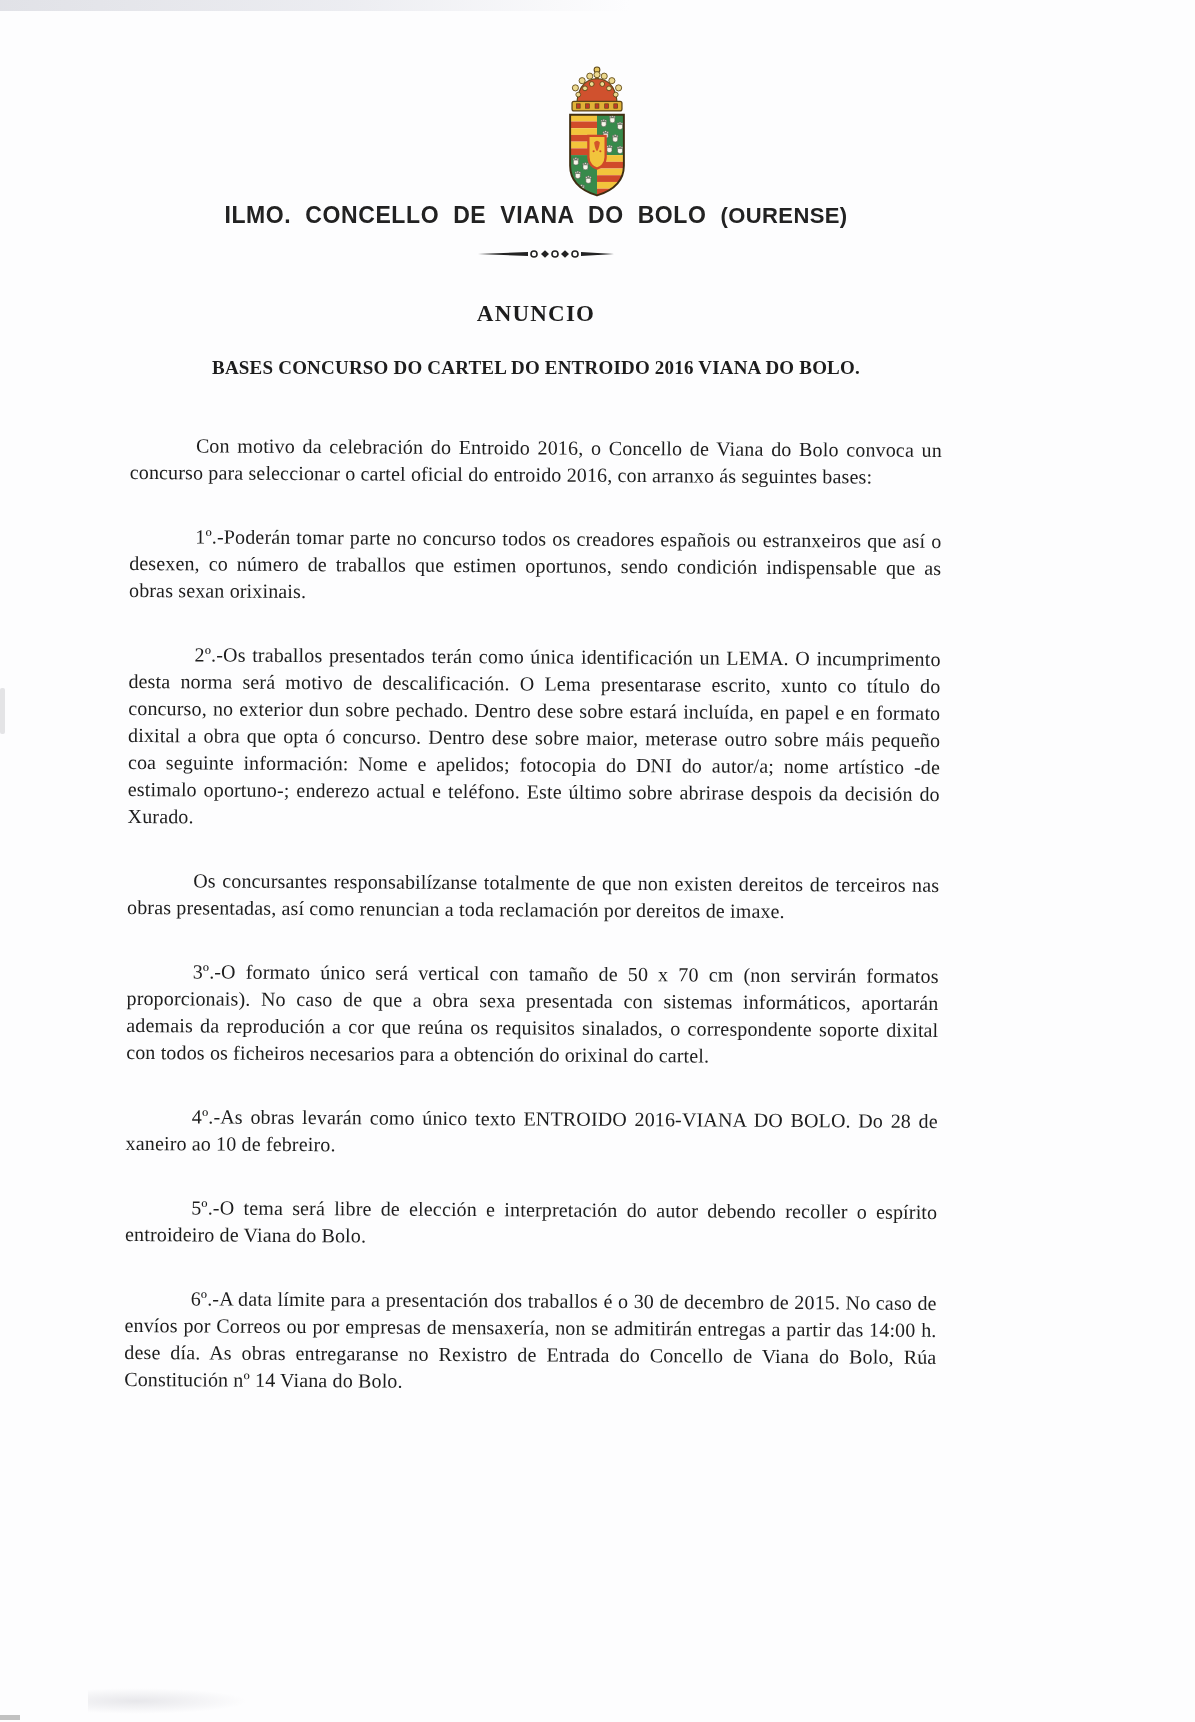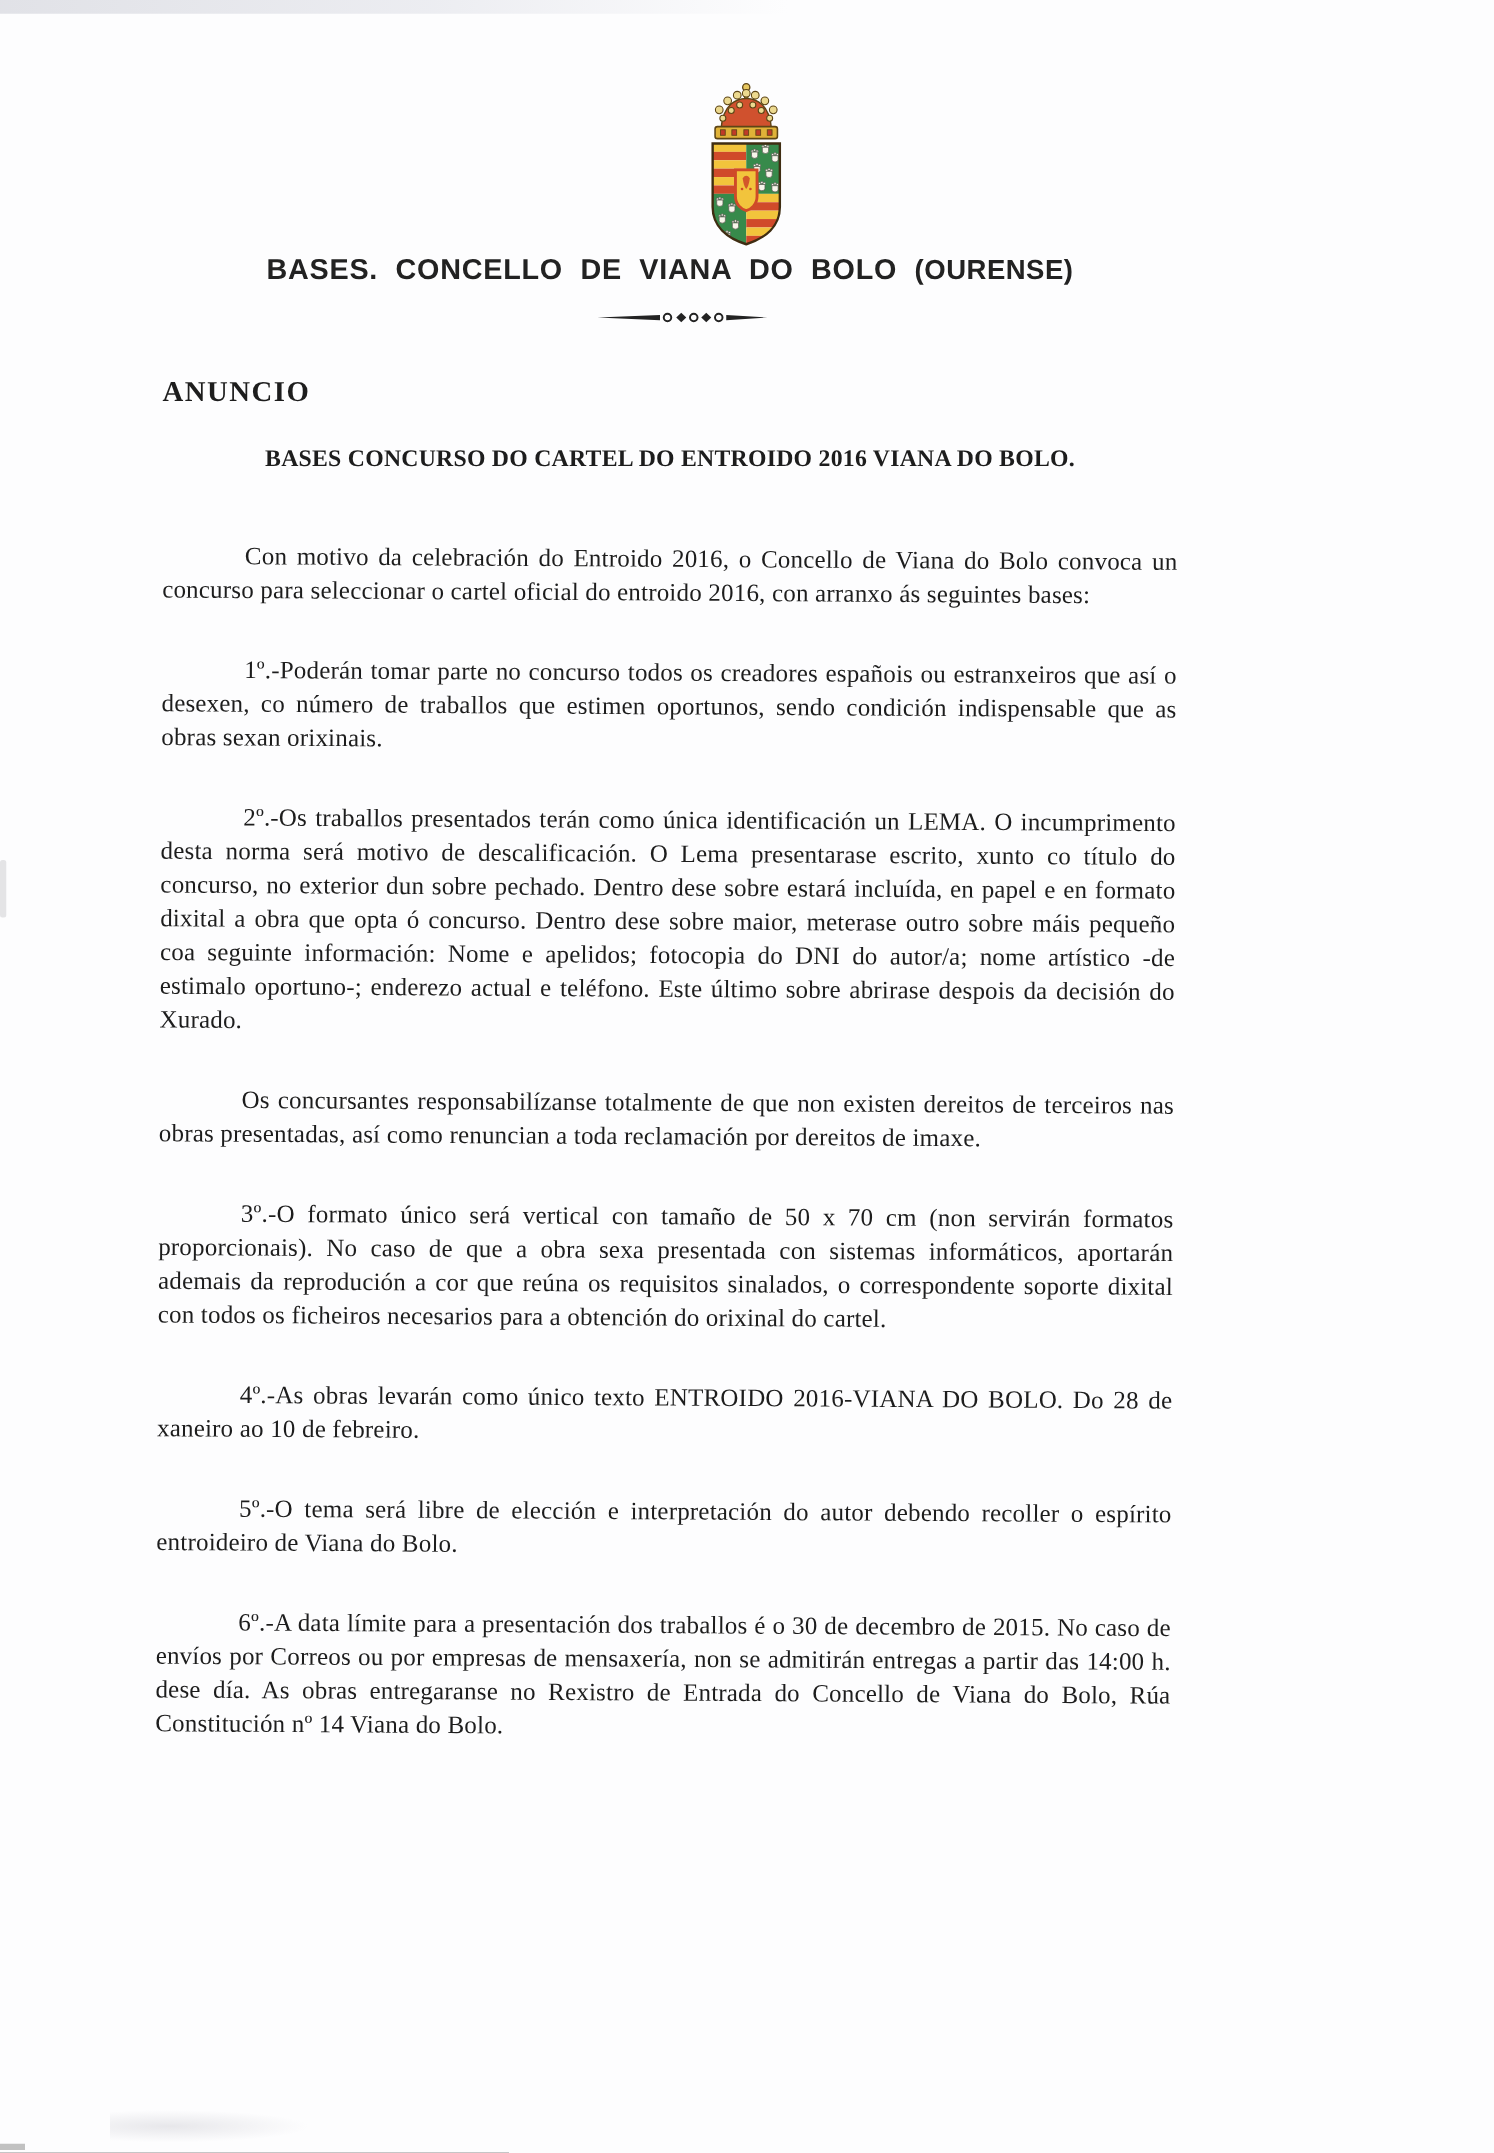--- a/index.html
+++ b/index.html
@@ -46,21 +46,21 @@
   }
   .org-line .prov{
     font-size:22px;
     letter-spacing:.4px;
     word-spacing:1px;
   }
   .divider{position:absolute;left:478px;top:247px;width:136px;height:14px;}
   
   .title{
     position:absolute;left:130px;top:301px;width:812px;margin:0;
-    font-size:23px;font-weight:bold;letter-spacing:1.2px;
+    text-align:center;font-size:23px;font-weight:bold;letter-spacing:1.2px;
   }
   .subtitle{
     position:absolute;left:130px;top:357px;width:812px;margin:0;
     text-align:center;font-size:19px;font-weight:bold;letter-spacing:.2px;
     white-space:nowrap;
   }
   
   .body{
     position:absolute;left:130px;top:432px;width:812px;
     transform:rotate(.35deg);
@@ -168,21 +168,21 @@
         <path d="M41,74 H59 V96 C59,103 54,107 50,108 C46,107 41,103 41,96 Z" fill="#f2c43c" stroke="#cf4a28" stroke-width="2.4"></path>
         <path d="M47,81 q3,-4 6,0 q-1,7 -3,9 q-2,-2 -3,-9 Z" fill="#cf4a28" opacity="0.9"></path>
         <circle cx="46.5" cy="90" r="1.1" fill="#cf4a28"></circle>
         <circle cx="53.5" cy="90" r="1.1" fill="#cf4a28"></circle>
       </g>
       <path d="M22,52 H78 V105 C78,121 66,131 50,136 C34,131 22,121 22,105 Z" fill="none" stroke="#3f2d12" stroke-width="2"></path>
     </svg>
   </div>
 
   <div class="org-line">
-    <span>BASES. CONCELLO DE VIANA DO BOLO</span>
+    <span>ILMO. CONCELLO DE VIANA DO BOLO</span>
     <span class="prov">(OURENSE)</span>
   </div>
 
   <div class="divider">
     <svg width="136" height="14" viewBox="0 0 136 14">
       <polygon points="0,7 50,4.9 50,9.1" fill="#232323"></polygon>
       <circle cx="56" cy="7" r="3" fill="none" stroke="#232323" stroke-width="1.6"></circle>
       <polygon points="63,7 67,3.2 71,7 67,10.8" fill="#232323"></polygon>
       <circle cx="77" cy="7" r="3" fill="none" stroke="#232323" stroke-width="1.6"></circle>
       <polygon points="83,7 87,3.2 91,7 87,10.8" fill="#232323"></polygon>

